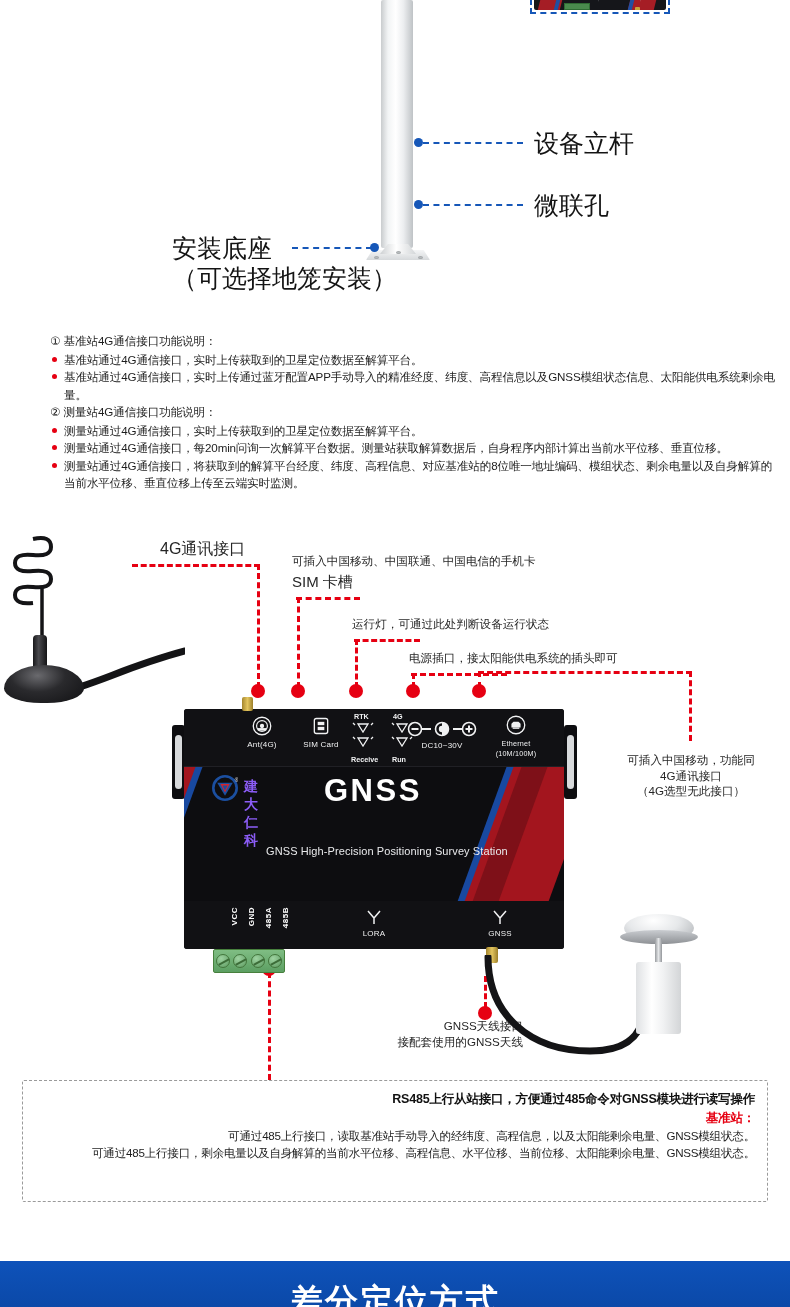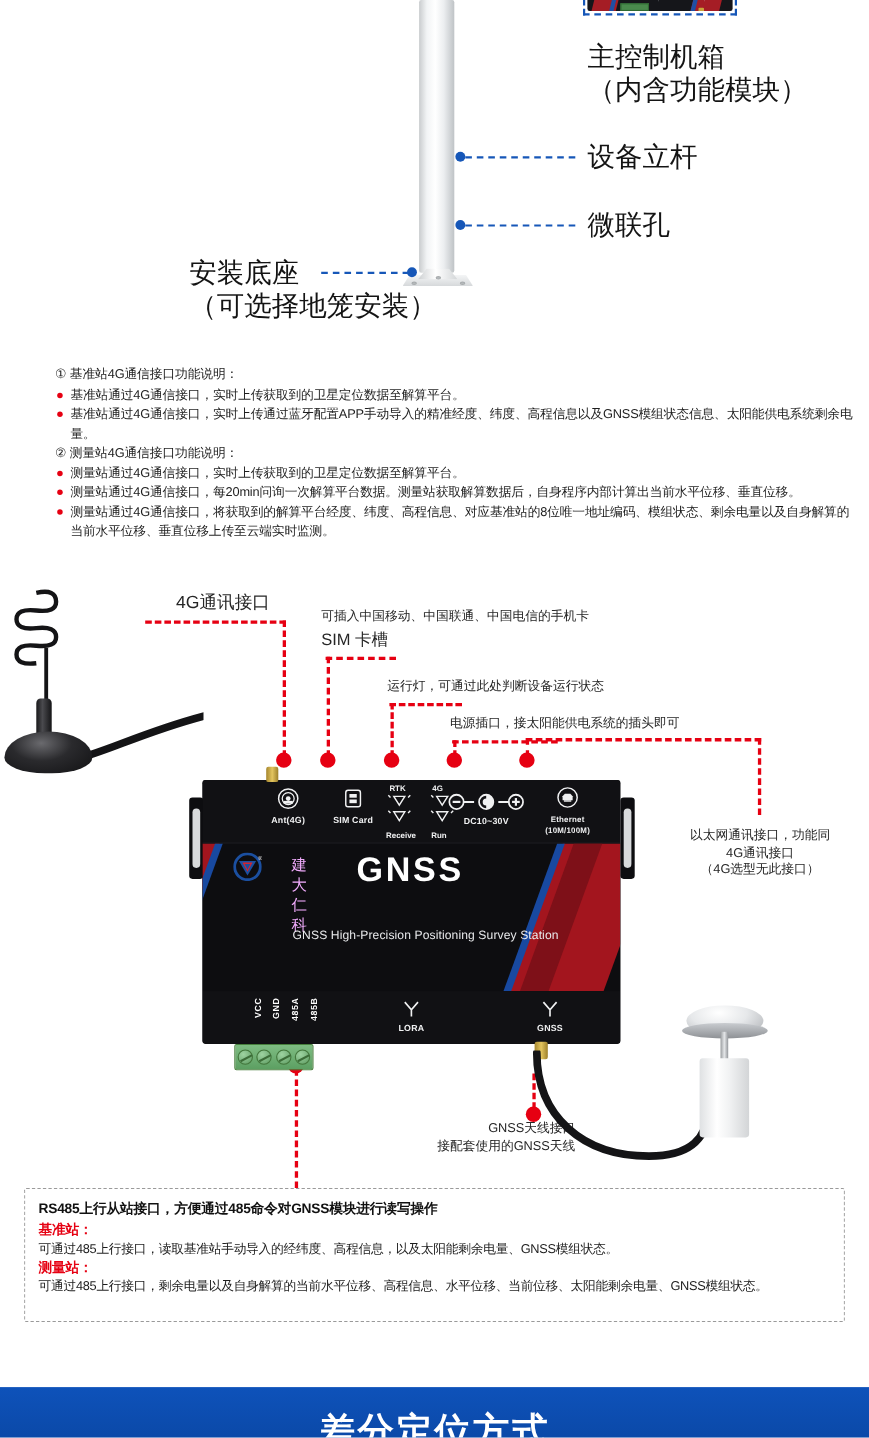--- a/index.html
+++ b/index.html
@@ -153,29 +153,29 @@
   .diag {
     position:absolute; top:-30px; height:200px; transform:skewX(-20deg);
   }
   .red-right { right:-8px; width:86px; background:#a3151e; }
   .red-right2 { right:42px; width:26px; background:#7e1018; }
   .blue-right { right:76px; width:7px; background:#1849a0; }
   .blue-left { left:-14px; width:7px; background:#1849a0; }
   .red-left { left:-40px; width:30px; background:#a3151e; }
 
   .port { position:absolute; text-align:center; color:#f0f1f2; }
-  .port .cap { font-size:8px; font-weight:bold; letter-spacing:.2px; line-height:10px; }
+  .port .cap { font-size:8px; font-weight:normal; letter-spacing:.2px; line-height:10px; }
   .port .cap.small { font-size:7.2px; }
   .led-cap { position:absolute; font-size:7.2px; font-weight:bold; color:#f0f1f2; }
 
   .brand-wrap { position:absolute; left:28px; top:66px; }
   .brand-logo { position:absolute; left:0; top:0; width:26px; height:26px; }
   .brand-cn {
-    position:absolute; left:32px; top:3px; font-size:14px; font-weight:normal;
-    color:#f0abfc; letter-spacing:1px;margin-left:21px;
+    position:absolute; left:32px; top:3px; font-size:14px; font-weight:bold;
+    color:#8b5cf6; letter-spacing:1px;
   }
   .gnss-title {
     position:absolute; left:140px; top:64px; font-size:31px; font-weight:bold;
     color:#ffffff; letter-spacing:2.5px;
   }
   .cn-title {
     position:absolute; left:82px; top:100px; font-size:27px; font-weight:bold;
     color:#ffffff; letter-spacing:2px;
   }
   .en-sub {
@@ -198,21 +198,21 @@
     border:1px solid #43763c; position:relative;
   }
   .screw::after {
     content:""; position:absolute; left:1px; top:6px; width:12px; height:2px;
     background:#3c6c38; transform:rotate(-28deg);
   }
 
   
   #info-box {
     left:22px; top:1080px; width:746px; height:122px;
-    border:1px dashed #9a9a9a; border-radius:2px; padding:9px 12px 0 12px;
+    border:1px dashed #9a9a9a; border-radius:2px; padding:9px 12px 0 12px;text-align:right;
   }
   .info-title {
     font-size:12.5px; font-weight:bold; color:#111; line-height:18px;
     letter-spacing:-.2px; margin-bottom:2px;
   }
   .info-sub {
     font-size:12.5px; font-weight:bold; color:#e60012; line-height:17px;
     letter-spacing:-.2px;
   }
   .info-p {
@@ -285,24 +285,20 @@
 
     <div class="pole-body"></div>
     <div class="pole-base">
       <div class="plate"></div>
       <div class="flare"></div>
       <div class="bolt-hole" style="left:8px; top:12px;"></div>
       <div class="bolt-hole" style="left:52px; top:12px;"></div>
       <div class="bolt-hole" style="left:30px; top:7px;"></div>
     </div>
 
-    <div class="blabel two" style="left:534px; top:38px;">
-      <div>主控制机箱</div>
-      <div>（内含功能模块）</div>
-    </div>
 
     <div class="bcall-dot" style="left:414px; top:138px;"></div>
     <div class="bcall-line" style="left:423px; top:142px; width:100px;"></div>
     <div class="blabel big" style="left:534px; top:129px;">设备立杆</div>
 
     <div class="bcall-dot" style="left:414px; top:200px;"></div>
     <div class="bcall-line" style="left:423px; top:204px; width:100px;"></div>
     <div class="blabel big" style="left:534px; top:191px;">微联孔</div>
 
     <div class="bcall-dot" style="left:370px; top:243px;"></div>
@@ -359,21 +355,21 @@
   <div class="rlabel" style="left:409px; top:650px; font-size:11.6px;">电源插口，接太阳能供电系统的插头即可</div>
   <div class="rline-h" style="left:411px; top:673px; width:96px;"></div>
   <div class="rline-v" style="left:412px; top:673px; height:15px;"></div>
   <div class="rdot" style="left:406px; top:684px;"></div>
 
   <div class="rline-h" style="left:478px; top:671px; width:214px;"></div>
   <div class="rline-v" style="left:478px; top:671px; height:17px;"></div>
   <div class="rline-v" style="left:689px; top:671px; height:70px;"></div>
   <div class="rdot" style="left:472px; top:684px;"></div>
   <div class="rlabel" style="left:596px; top:752px; font-size:11.6px; width:190px; text-align:center; white-space:normal;">
-    <div>以太网通讯接口，功能同</div>
+    <div>可插入中国移动，功能同</div>
     <div>4G通讯接口</div>
     <div>（4G选型无此接口）</div>
   </div>
 
   <div class="rdot" style="left:262px; top:962px;"></div>
   <div class="rline-v" style="left:268px; top:972px; height:108px;"></div>
 
   <div class="rdot" style="left:478px; top:1006px;"></div>
   <div class="rline-v" style="left:484px; top:976px; height:32px;"></div>
   <div class="rlabel" style="left:333px; top:1018px; font-size:11.6px; width:190px; text-align:right; white-space:normal;">
@@ -533,21 +529,20 @@
     <div class="gnss-dome"></div>
     <div class="gnss-skirt"></div>
     <div class="gnss-stem"></div>
     <div class="gnss-can"></div>
   </div>
 
   <div class="abs" id="info-box">
     <div class="info-title">RS485上行从站接口，方便通过485命令对GNSS模块进行读写操作</div>
     <div class="info-sub">基准站：</div>
     <div class="info-p">可通过485上行接口，读取基准站手动导入的经纬度、高程信息，以及太阳能剩余电量、GNSS模组状态。</div>
-    <div class="info-sub">测量站：</div>
     <div class="info-p">可通过485上行接口，剩余电量以及自身解算的当前水平位移、高程信息、水平位移、当前位移、太阳能剩余电量、GNSS模组状态。</div>
   </div>
 
   <div class="abs" id="banner">
     <div class="banner-text">差分定位方式</div>
   </div>
 
 </div>
 
 </body></html>

